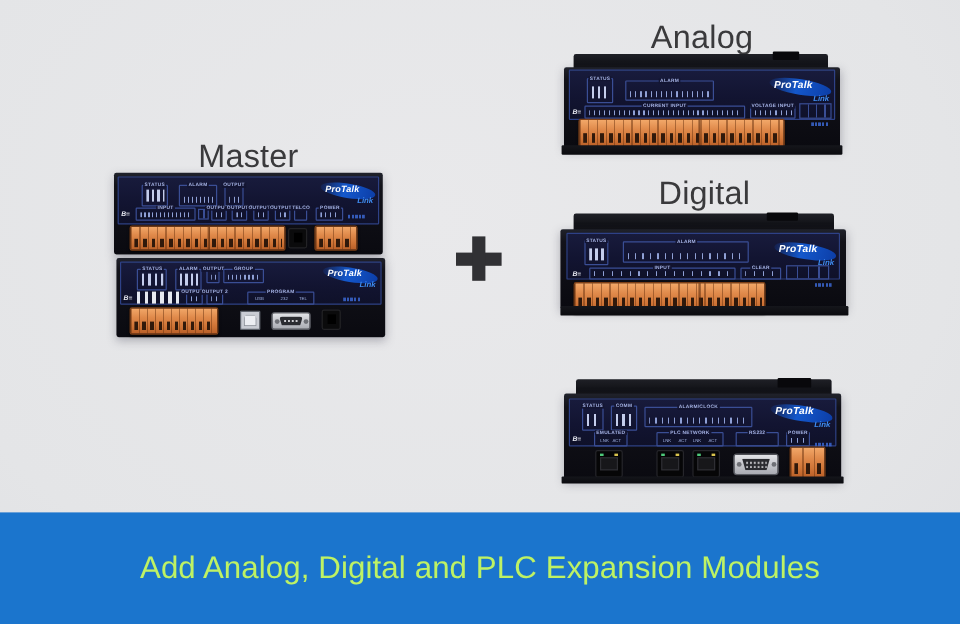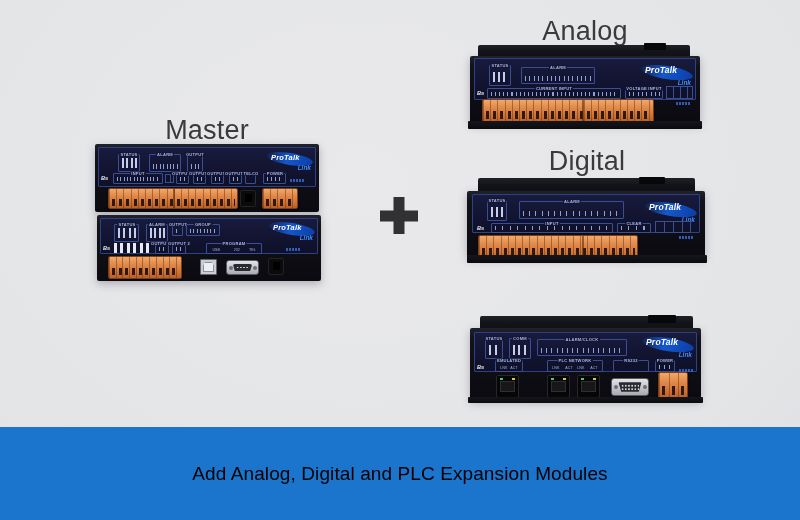--- a/index.html
+++ b/index.html
@@ -70,21 +70,21 @@
         background:repeating-linear-gradient(90deg,#3a66d0 0 2px,transparent 2px 3px);}
   .psub{position:absolute;bottom:0px;font-size:7px;line-height:7px;transform:scale(.52);color:#9fb0e0;white-space:nowrap;}
   
   .plus{position:absolute;}
   .plus .h{position:absolute;left:0;top:50%;width:100%;height:11px;transform:translateY(-50%);background:#313134;}
   .plus .v{position:absolute;top:0;left:50%;width:11px;height:100%;transform:translateX(-50%);background:#313134;}
   .srtext{position:absolute;width:1px;height:1px;overflow:hidden;clip-path:inset(50%);}
   
   .banner{position:absolute;left:0;top:427px;width:800px;height:93px;background:#1b75cd;
         display:flex;align-items:center;justify-content:center;}
-  .banner span{color:#000000;font-size:19px;letter-spacing:.1px;}
+  .banner span{color:#bef264;font-size:26px;letter-spacing:.1px;}
 </style>
 </head>
 <body>
 
 <div class="stage">
 
   <div class="heading" style="left:468px;top:17px;width:234px;">Analog</div>
   <div class="heading" style="left:95px;top:116px;width:224px;">Master</div>
   <div class="heading" style="left:467px;top:147px;width:240px;">Digital</div>
 

